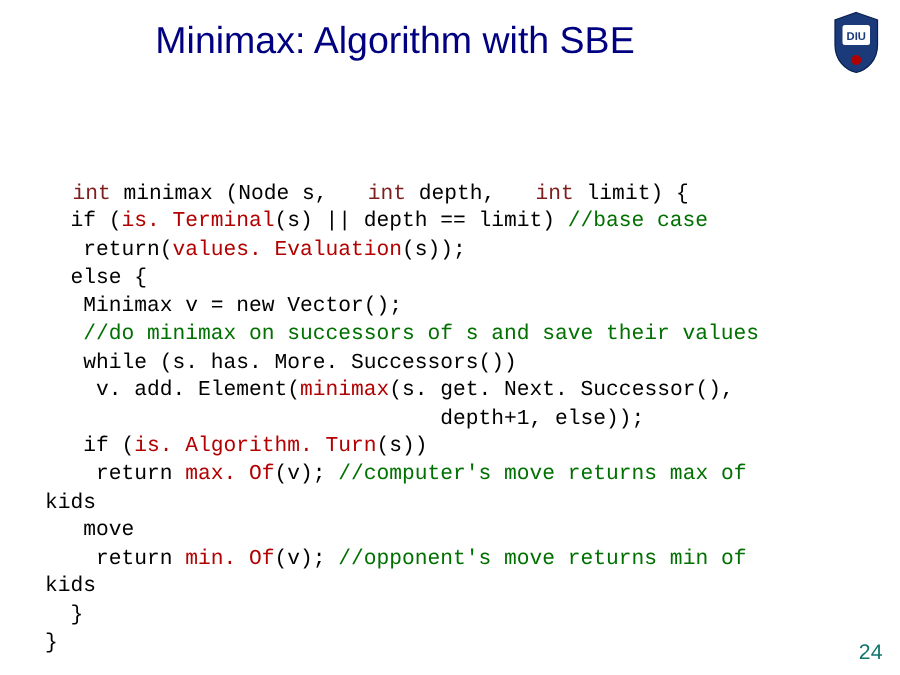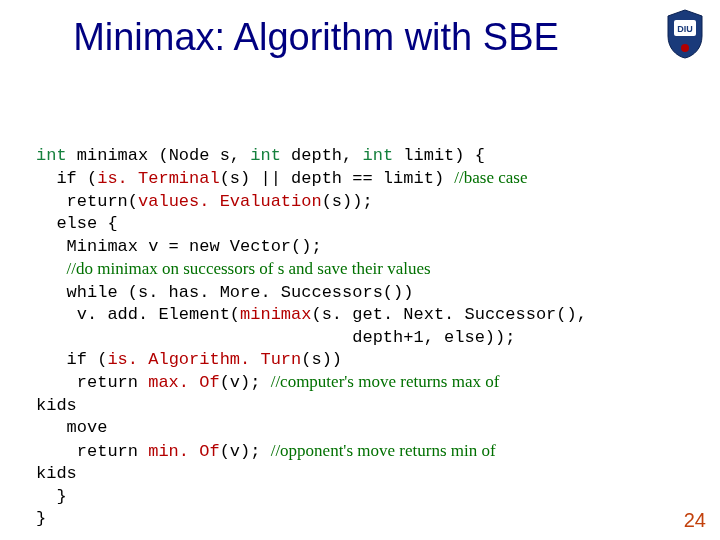--- a/index.html
+++ b/index.html
@@ -11,21 +11,21 @@
     font-family: Arial, Helvetica, sans-serif;
     overflow: hidden;
     position: relative;
   }
   .title {
     position: absolute;
     top: 16px;
     left: 0;
     width: 632px;
     text-align: center;
-    font-size: 38px;
+    font-size: 30px;
     font-weight: normal;
     color: #000080;
     font-family: Arial, Helvetica, sans-serif;
   }
   .logo {
     position: absolute;
     top: 8px;
     right: 14px;
     width: 42px;
     height: 52px;
@@ -38,29 +38,29 @@
     position: absolute;
     top: 145px;
     left: 36px;
     right: 20px;
     font-family: "Courier New", Courier, monospace;
     font-size: 17px;
     line-height: 1.32;
     color: #000000;
     white-space: pre;
   }
-  .kw { color: #15803d; } 
+  .kw { color: #7f1d1d; margin-left: 22px; } 
   .fn { color: #b30000; } 
-  .com { color: #007000; font-family: Liberation Serif, serif; } 
+  .com { color: #007000; } 
   .pagenum {
     position: absolute;
     bottom: 8px;
     right: 14px;
-    font-size: 20px;
-    color: #c2410c;
+    font-size: 17px;
+    color: #0f766e;
     font-family: Arial, Helvetica, sans-serif;
   }
 </style>
 </head>
 <body>
 
 <div class="title">Minimax: Algorithm with SBE</div>
 
 <div class="logo">
   <svg viewBox="0 0 42 52">

